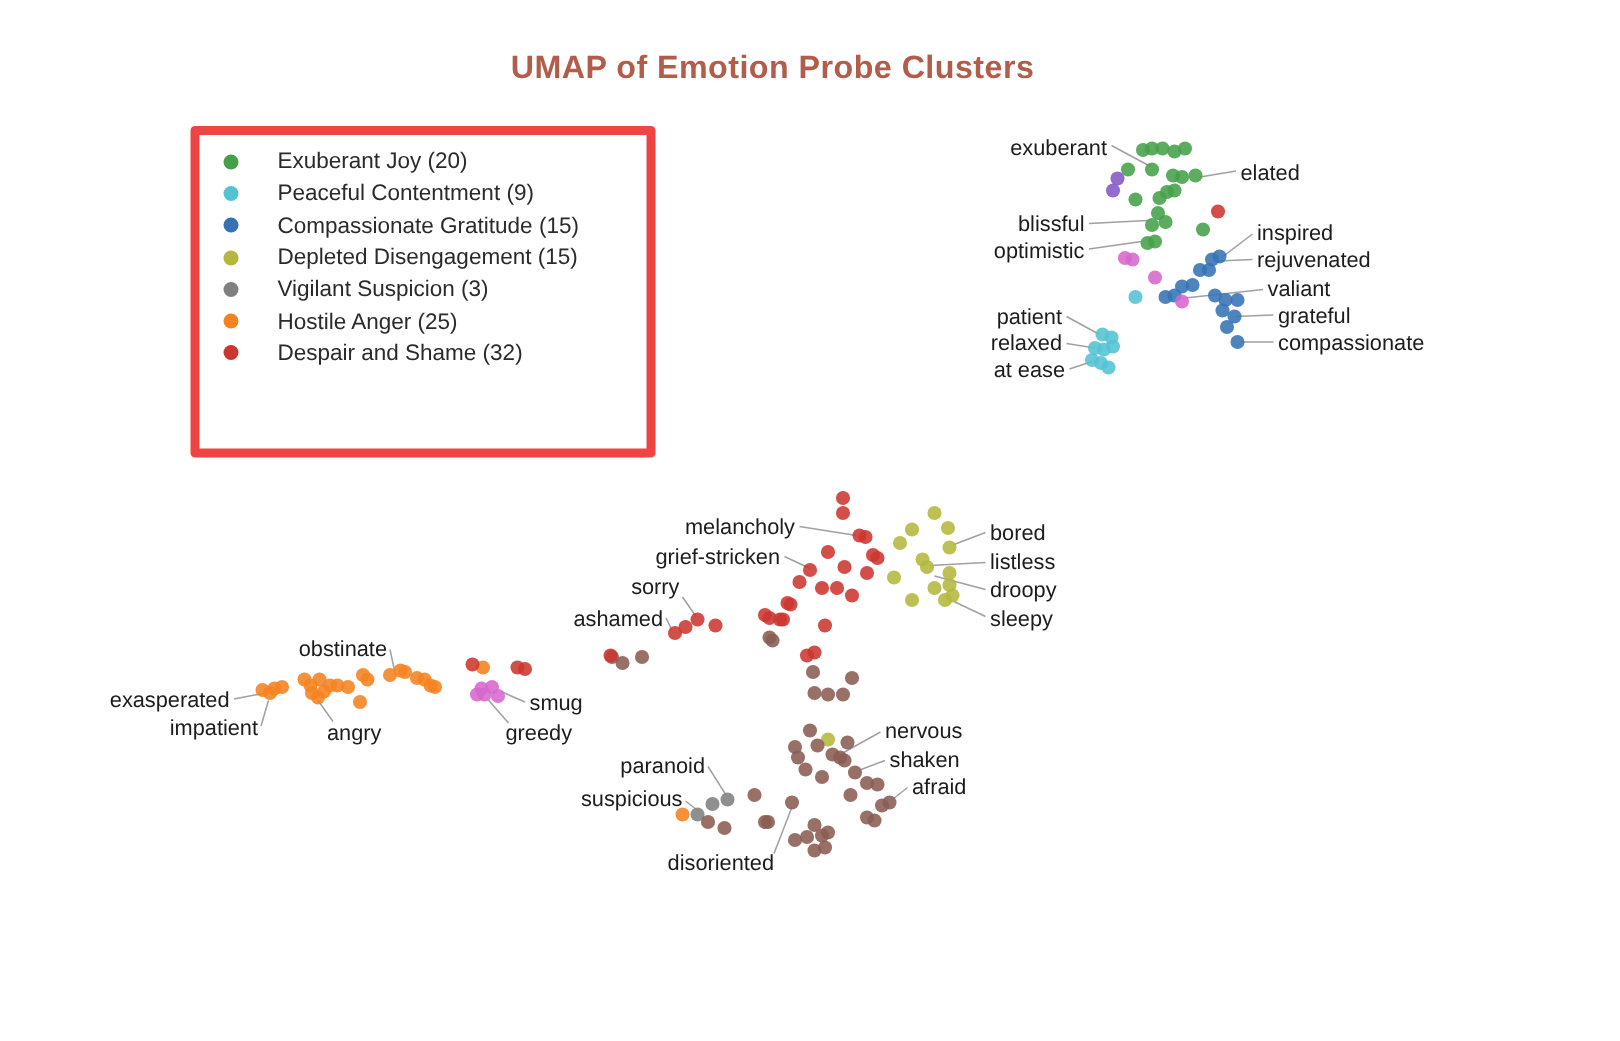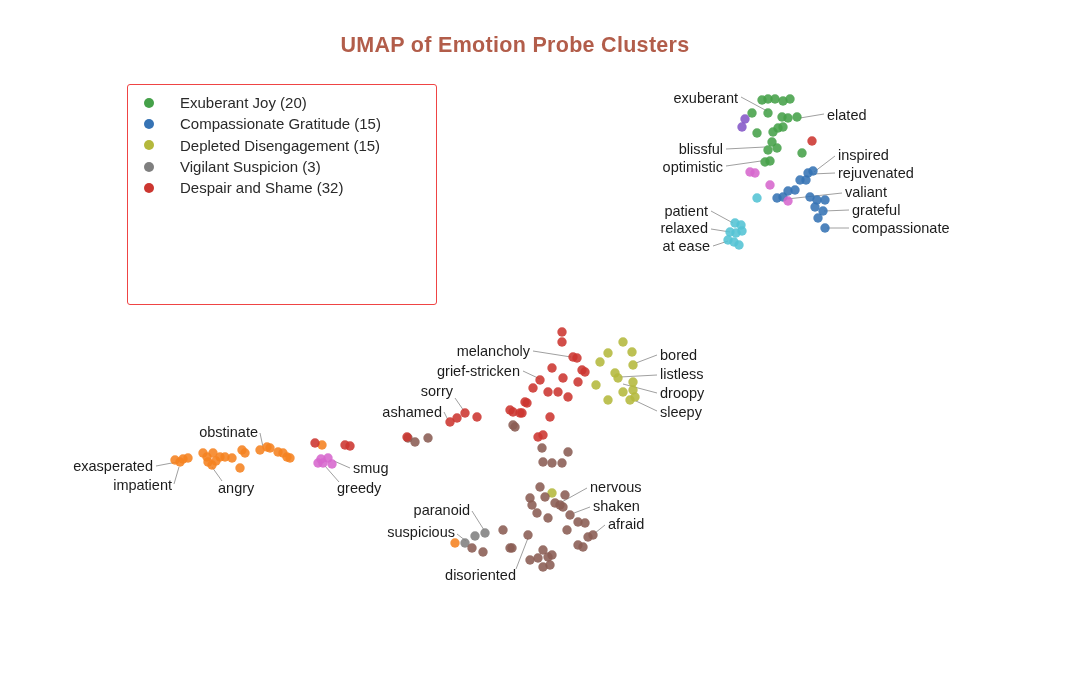--- a/index.html
+++ b/index.html
@@ -6,21 +6,21 @@
   .page{
     position:relative;width:1080px;height:600px;background:#ffffff;overflow:hidden;
     font-family:"Liberation Sans",sans-serif;
   }
   .chart-title{
     position:absolute;left:0;top:33px;width:1030px;text-align:center;
     font-size:21.5px;font-weight:600;letter-spacing:.3px;color:#b25d4a;
   }
   .legend{
     position:absolute;left:127px;top:84px;width:310px;height:221px;
-    background:#fff;border:1px solid #ef4444;border-radius:3px;
+    background:#fff;border:6px solid #ef4444;border-radius:3px;
     box-sizing:border-box;padding:7px 0 0 16px;
   }
   .legend-row{display:flex;align-items:center;height:21.3px;}
   .swatch{width:10px;height:10px;border-radius:50%;flex:0 0 10px;margin-right:26px;}
   .legend-label{font-size:15px;color:#2a2a2a;white-space:nowrap;}
   svg.plot{position:absolute;left:0;top:0;}
   svg.plot text{font-size:14.5px;fill:#1c1c1c;}
   .caption{
     position:absolute;left:36px;top:623px;width:1005px;
     font-size:12.8px;color:#595959;line-height:1.7;
@@ -276,30 +276,38 @@
         <text x="337" y="493" text-anchor="start" fill="#1c1c1c">greedy</text>
       </g>
   </svg>
 
   <div class="legend" id="legend-items">
       <div class="legend-row">
         <span class="swatch" style="background: rgb(69, 161, 73);"></span>
         <span class="legend-label">Exuberant Joy (20)</span>
       </div>
       <div class="legend-row">
+        <span class="swatch" style="background: rgb(83, 195, 212);"></span>
+        <span class="legend-label">Peaceful Contentment (9)</span>
+      </div>
+      <div class="legend-row">
         <span class="swatch" style="background: rgb(54, 115, 180);"></span>
         <span class="legend-label">Compassionate Gratitude (15)</span>
       </div>
       <div class="legend-row">
         <span class="swatch" style="background: rgb(180, 184, 60);"></span>
         <span class="legend-label">Depleted Disengagement (15)</span>
       </div>
       <div class="legend-row">
         <span class="swatch" style="background: rgb(127, 127, 127);"></span>
         <span class="legend-label">Vigilant Suspicion (3)</span>
       </div>
       <div class="legend-row">
+        <span class="swatch" style="background: rgb(245, 130, 32);"></span>
+        <span class="legend-label">Hostile Anger (25)</span>
+      </div>
+      <div class="legend-row">
         <span class="swatch" style="background: rgb(204, 54, 48);"></span>
         <span class="legend-label">Despair and Shame (32)</span>
       </div>
     </div>
 
 </div>
 
 </body></html>

